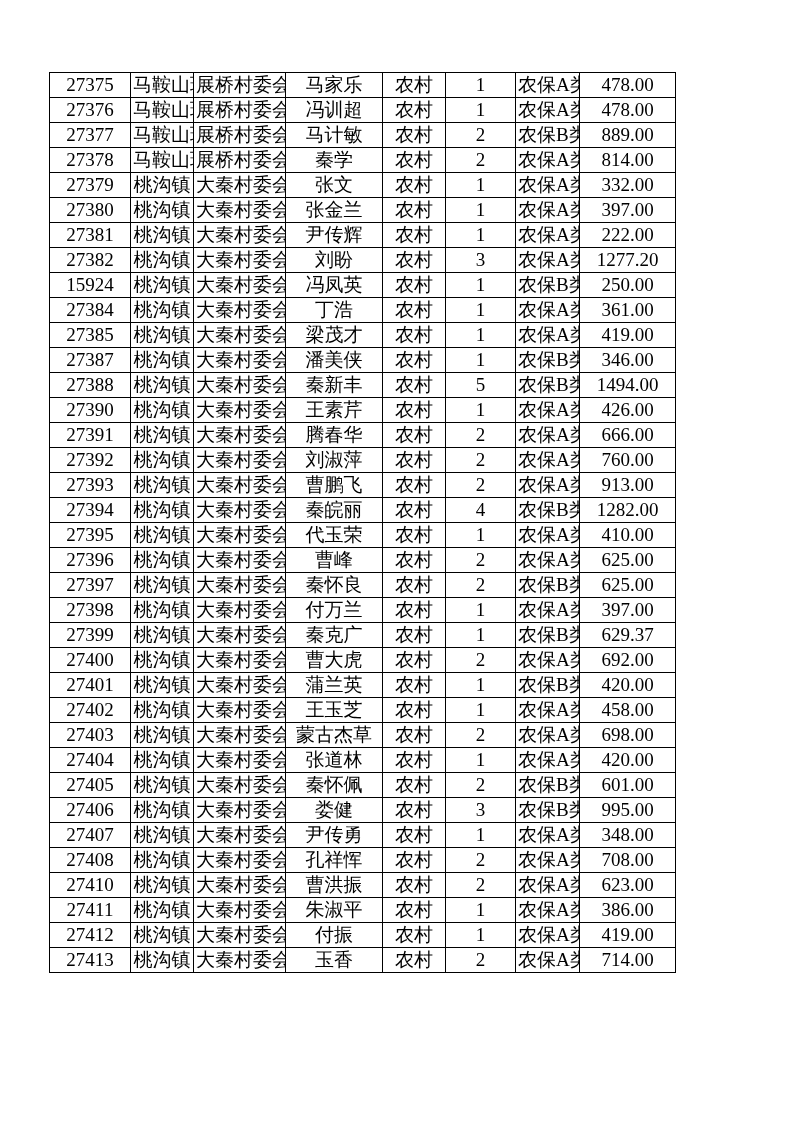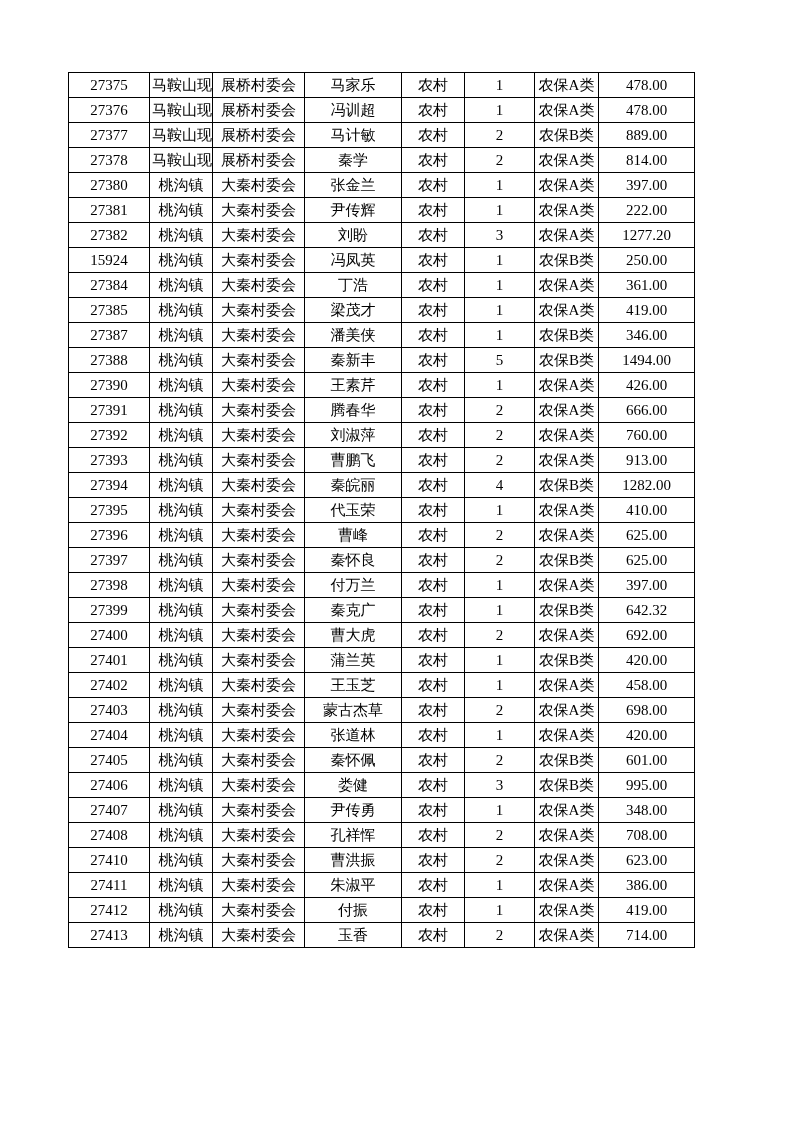--- a/index.html
+++ b/index.html
@@ -13,26 +13,26 @@
   }
   .page {
     position: relative;
     width: 793px;
     height: 1122px;
     background: #ffffff;
     overflow: hidden;
   }
   table.sheet {
     position: absolute;
-    left: 68px;
+    left: 49px;
     top: 72px;
     width: 626px;
     border-collapse: collapse;
     table-layout: fixed;
-    font-size: 15px;
+    font-size: 19px;
   }
   table.sheet td {
     border: 1px solid #000000;
     height: 24px;
     padding: 0 2px;
     overflow: hidden;
     white-space: nowrap;
     text-align: center;
     vertical-align: middle;
     line-height: 24px;
@@ -101,20 +101,30 @@
     <td class="c-id">27378</td>
     <td class="c-town">马鞍山现代产业园</td>
     <td class="c-village">展桥村委会</td>
     <td class="c-name">秦学</td>
     <td class="c-type">农村</td>
     <td class="c-count">2</td>
     <td class="c-category">农保A类</td>
     <td class="c-amount">814.00</td>
   </tr>
         <tr>
+    <td class="c-id">27379</td>
+    <td class="c-town">桃沟镇</td>
+    <td class="c-village">大秦村委会</td>
+    <td class="c-name">张文</td>
+    <td class="c-type">农村</td>
+    <td class="c-count">1</td>
+    <td class="c-category">农保A类</td>
+    <td class="c-amount">332.00</td>
+  </tr>
+        <tr>
     <td class="c-id">27380</td>
     <td class="c-town">桃沟镇</td>
     <td class="c-village">大秦村委会</td>
     <td class="c-name">张金兰</td>
     <td class="c-type">农村</td>
     <td class="c-count">1</td>
     <td class="c-category">农保A类</td>
     <td class="c-amount">397.00</td>
   </tr>
         <tr>
@@ -278,21 +288,21 @@
     <td class="c-amount">397.00</td>
   </tr>
         <tr>
     <td class="c-id">27399</td>
     <td class="c-town">桃沟镇</td>
     <td class="c-village">大秦村委会</td>
     <td class="c-name">秦克广</td>
     <td class="c-type">农村</td>
     <td class="c-count">1</td>
     <td class="c-category">农保B类</td>
-    <td class="c-amount">642.32</td>
+    <td class="c-amount">629.37</td>
   </tr>
         <tr>
     <td class="c-id">27400</td>
     <td class="c-town">桃沟镇</td>
     <td class="c-village">大秦村委会</td>
     <td class="c-name">曹大虎</td>
     <td class="c-type">农村</td>
     <td class="c-count">2</td>
     <td class="c-category">农保A类</td>
     <td class="c-amount">692.00</td>

